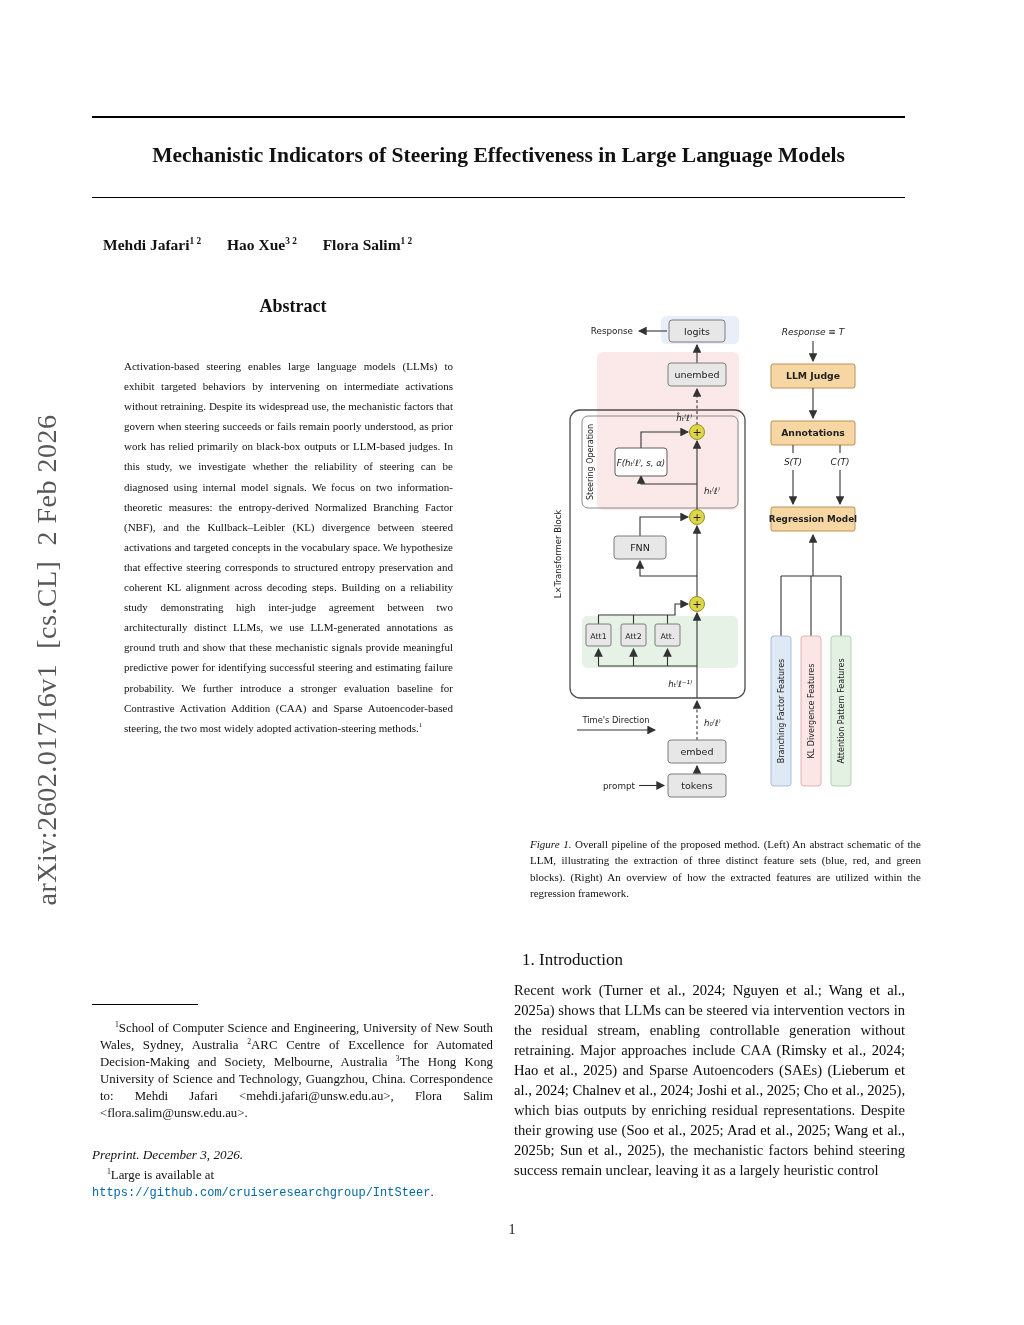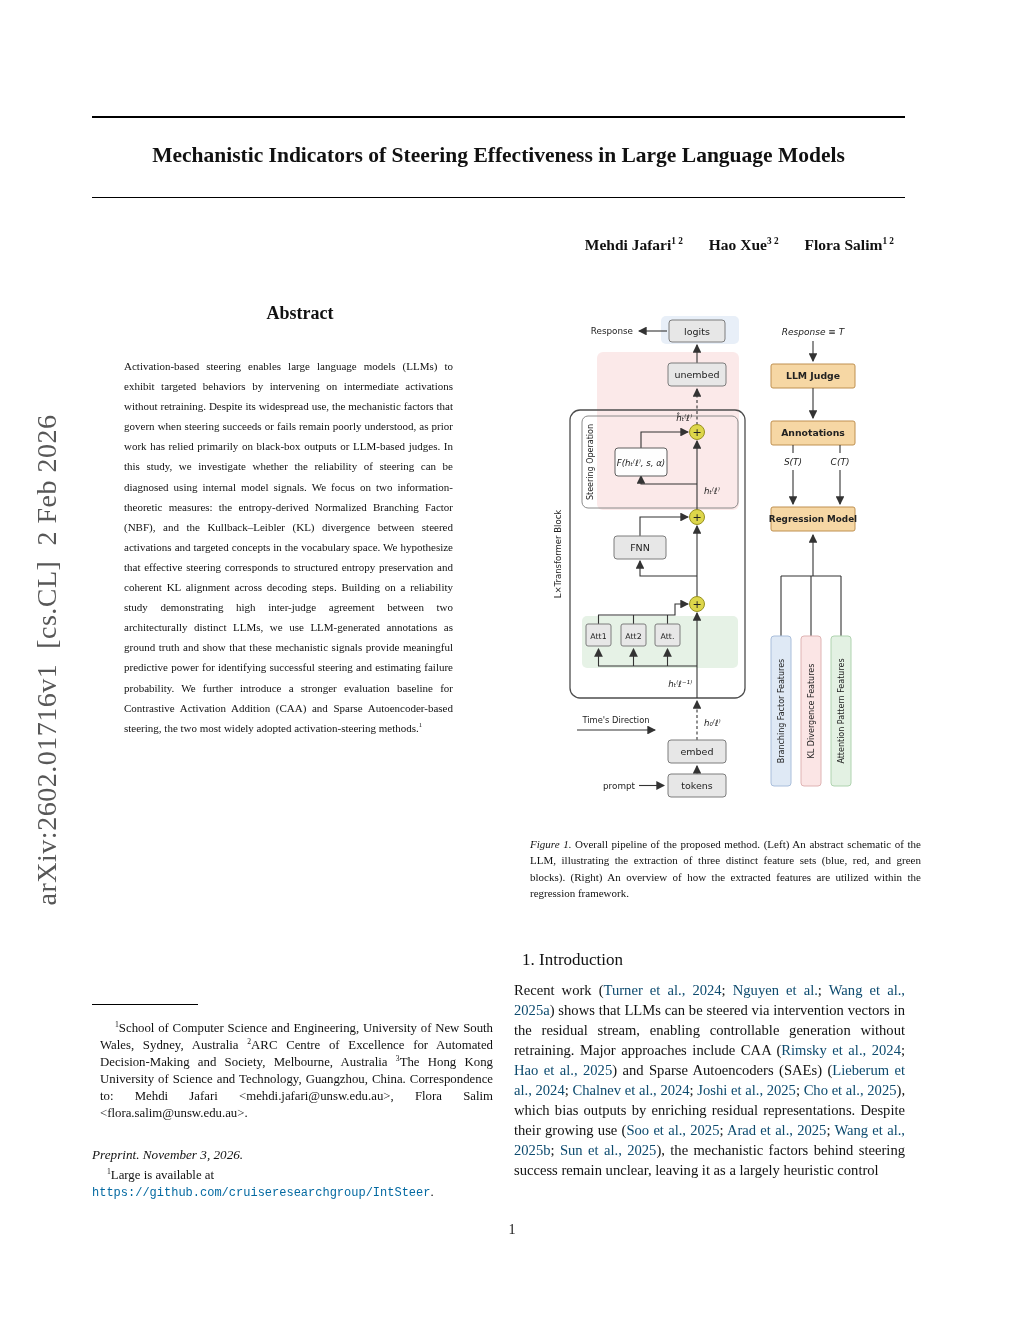--- a/index.html
+++ b/index.html
@@ -5,38 +5,38 @@
   html,body{margin:0;padding:0}
   body{background:#ffffff}
   .page{position:relative;width:1024px;height:1325px;background:#ffffff;font-family:"Liberation Serif",serif;color:#111;overflow:hidden}
 
   .arxiv-banner{position:absolute;top:660px;left:47px;transform:translate(-50%,-50%) rotate(-90deg);white-space:pre;font-size:28px;color:#575757;letter-spacing:.5px}
 
   .rule{position:absolute;left:92px;width:813px;background:#000}
   .rule-top{top:116px;height:2px}
   .rule-bottom{top:197px;height:1.2px}
   .title{position:absolute;left:92px;top:143px;width:813px;text-align:center;font-size:21.5px;font-weight:bold;margin:0}
-  .authors{position:absolute;left:92px;top:236px;width:813px;text-align:right;font-size:15.5px;font-weight:bold}
+  .authors{position:absolute;left:92px;top:236px;width:813px;text-align:left;font-size:15.5px;font-weight:bold}
   .authors .author{margin:0 11px;white-space:nowrap}
   sup{font-size:.6em;vertical-align:super;line-height:0}
 
-  .abstract-heading{position:absolute;left:92px;top:291px;width:392px;text-align:center;font-size:18px;font-weight:bold;margin:12px}
+  .abstract-heading{position:absolute;left:92px;top:291px;width:392px;text-align:center;font-size:18px;font-weight:bold;margin:5px}
   .abstract-text{position:absolute;left:124px;top:356px;width:329px;font-size:11px;line-height:20.1px;text-align:justify;margin:0}
 
   .footnote-rule{position:absolute;left:92px;top:1004px;width:106px;height:1px;background:#000}
   .footnote{position:absolute;left:92px;top:1012px;width:393px;font-size:12.8px;line-height:16.9px;text-align:justify;text-indent:15px;margin:8px}
   .preprint{position:absolute;left:92px;top:1147px;width:393px;font-size:13.2px;font-style:italic;margin:0}
   .code-note{position:absolute;left:92px;top:1167px;width:393px;font-size:12.8px;line-height:17.2px;text-indent:15px;margin:0}
   .code-note code{font-family:"Liberation Mono",monospace;font-size:12px;color:#0369a1}
 
   .figure-wrap{position:absolute;left:513px;top:314px;width:392px;height:502px}
   .figcaption{position:absolute;left:514px;top:820px;width:391px;font-size:11px;line-height:16.4px;text-align:justify;margin:16px}
   .section-heading{position:absolute;left:514px;top:942px;width:391px;font-size:17px;font-weight:normal;margin:8px}
   .body-text{position:absolute;left:514px;top:980px;width:391px;font-size:14.6px;line-height:20px;text-align:justify;margin:0}
-  .cite{color:#0c4a6e;text-decoration:none;cursor:pointer}
+  .cite{color:#000000;text-decoration:none;cursor:pointer}
   .page-number{position:absolute;left:0;top:1222px;width:1024px;text-align:center;font-size:14px}
 
   svg .lbl{font-family:"DejaVu Sans",sans-serif;fill:#222}
   svg .math{font-family:"DejaVu Sans",sans-serif;font-style:italic;fill:#222}
   svg .gbox{fill:#e7e7e7;stroke:#7d7d7d;stroke-width:1}
   svg .wbox{fill:#fefefe;stroke:#5e5e5e;stroke-width:1}
   svg .tanbox{fill:#f6d7a4;stroke:#bf9050;stroke-width:1}
   svg .ln{stroke:#333;stroke-width:1.1;fill:none}
   svg .lndash{stroke:#333;stroke-width:1.1;fill:none;stroke-dasharray:3 2.5}
   svg .plus{fill:#ddd64a;stroke:#989120;stroke-width:1}
@@ -56,21 +56,21 @@
     <span class="author"><span>Mehdi Jafari</span><sup>1 2</sup></span>
     <span class="author"><span>Hao Xue</span><sup>3 2</sup></span>
     <span class="author"><span>Flora Salim</span><sup>1 2</sup></span>
   </div>
 
   <h2 class="abstract-heading">Abstract</h2>
   <p class="abstract-text"><span>Activation-based steering enables large language models (LLMs) to exhibit targeted behaviors by intervening on intermediate activations without retraining. Despite its widespread use, the mechanistic factors that govern when steering succeeds or fails remain poorly understood, as prior work has relied primarily on black-box outputs or LLM-based judges. In this study, we investigate whether the reliability of steering can be diagnosed using internal model signals. We focus on two information-theoretic measures: the entropy-derived Normalized Branching Factor (NBF), and the Kullback–Leibler (KL) divergence between steered activations and targeted concepts in the vocabulary space. We hypothesize that effective steering corresponds to structured entropy preservation and coherent KL alignment across decoding steps. Building on a reliability study demonstrating high inter-judge agreement between two architecturally distinct LLMs, we use LLM-generated annotations as ground truth and show that these mechanistic signals provide meaningful predictive power for identifying successful steering and estimating failure probability. We further introduce a stronger evaluation baseline for Contrastive Activation Addition (CAA) and Sparse Autoencoder-based steering, the two most widely adopted activation-steering methods.</span><sup>1</sup></p>
 
   <div class="footnote-rule"></div>
   <p class="footnote"><sup>1</sup><span>School of Computer Science and Engineering, University of New South Wales, Sydney, Australia </span><sup>2</sup><span>ARC Centre of Excellence for Automated Decision-Making and Society, Melbourne, Australia </span><sup>3</sup><span>The Hong Kong University of Science and Technology, Guangzhou, China. Correspondence to: Mehdi Jafari &lt;mehdi.jafari@unsw.edu.au&gt;, Flora Salim &lt;flora.salim@unsw.edu.au&gt;.</span></p>
-  <p class="preprint">Preprint. November 3, 2026.</p>
+  <p class="preprint">Preprint. December 3, 2026.</p>
   <p class="code-note"><sup>1</sup><span>Large is available at </span><code>https://github.com/cruiseresearchgroup/IntSteer</code><span>.</span></p>
 
   <div class="figure-wrap">
     <svg width="392" height="502" viewBox="0 0 392 502">
       <defs>
         <marker id="arr" markerWidth="8" markerHeight="8" refX="7" refY="4" orient="auto">
           <path d="M0,0 L8,4 L0,8 Z" fill="#333"></path>
         </marker>
       </defs>
 

